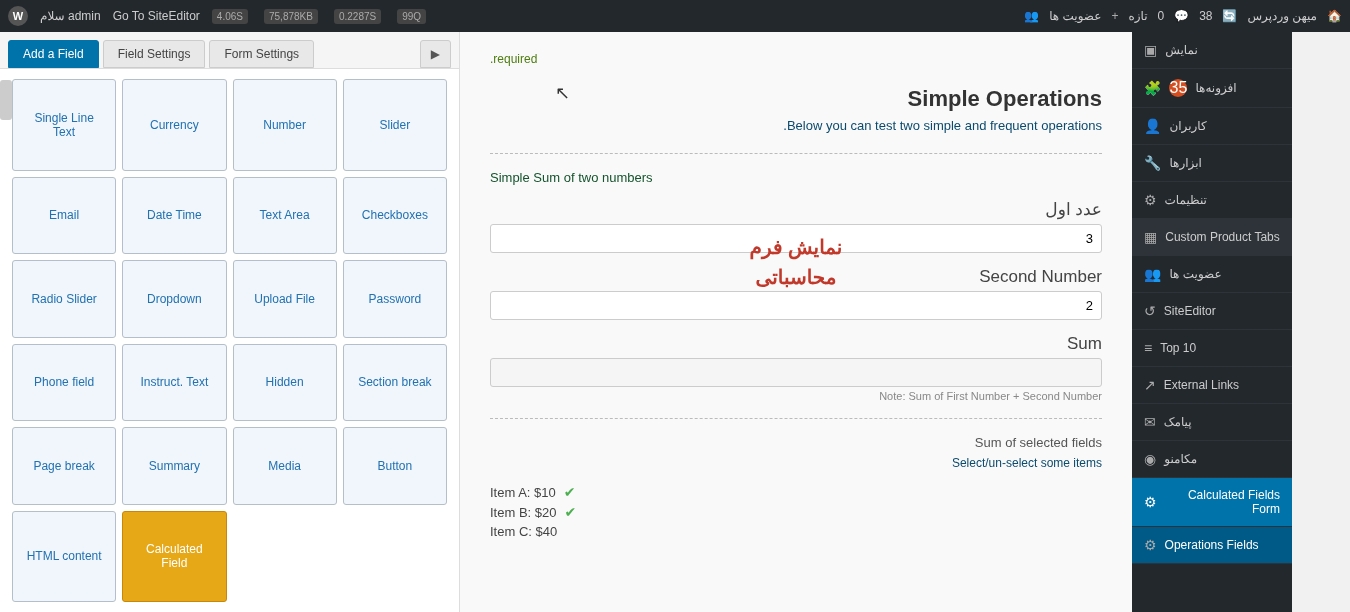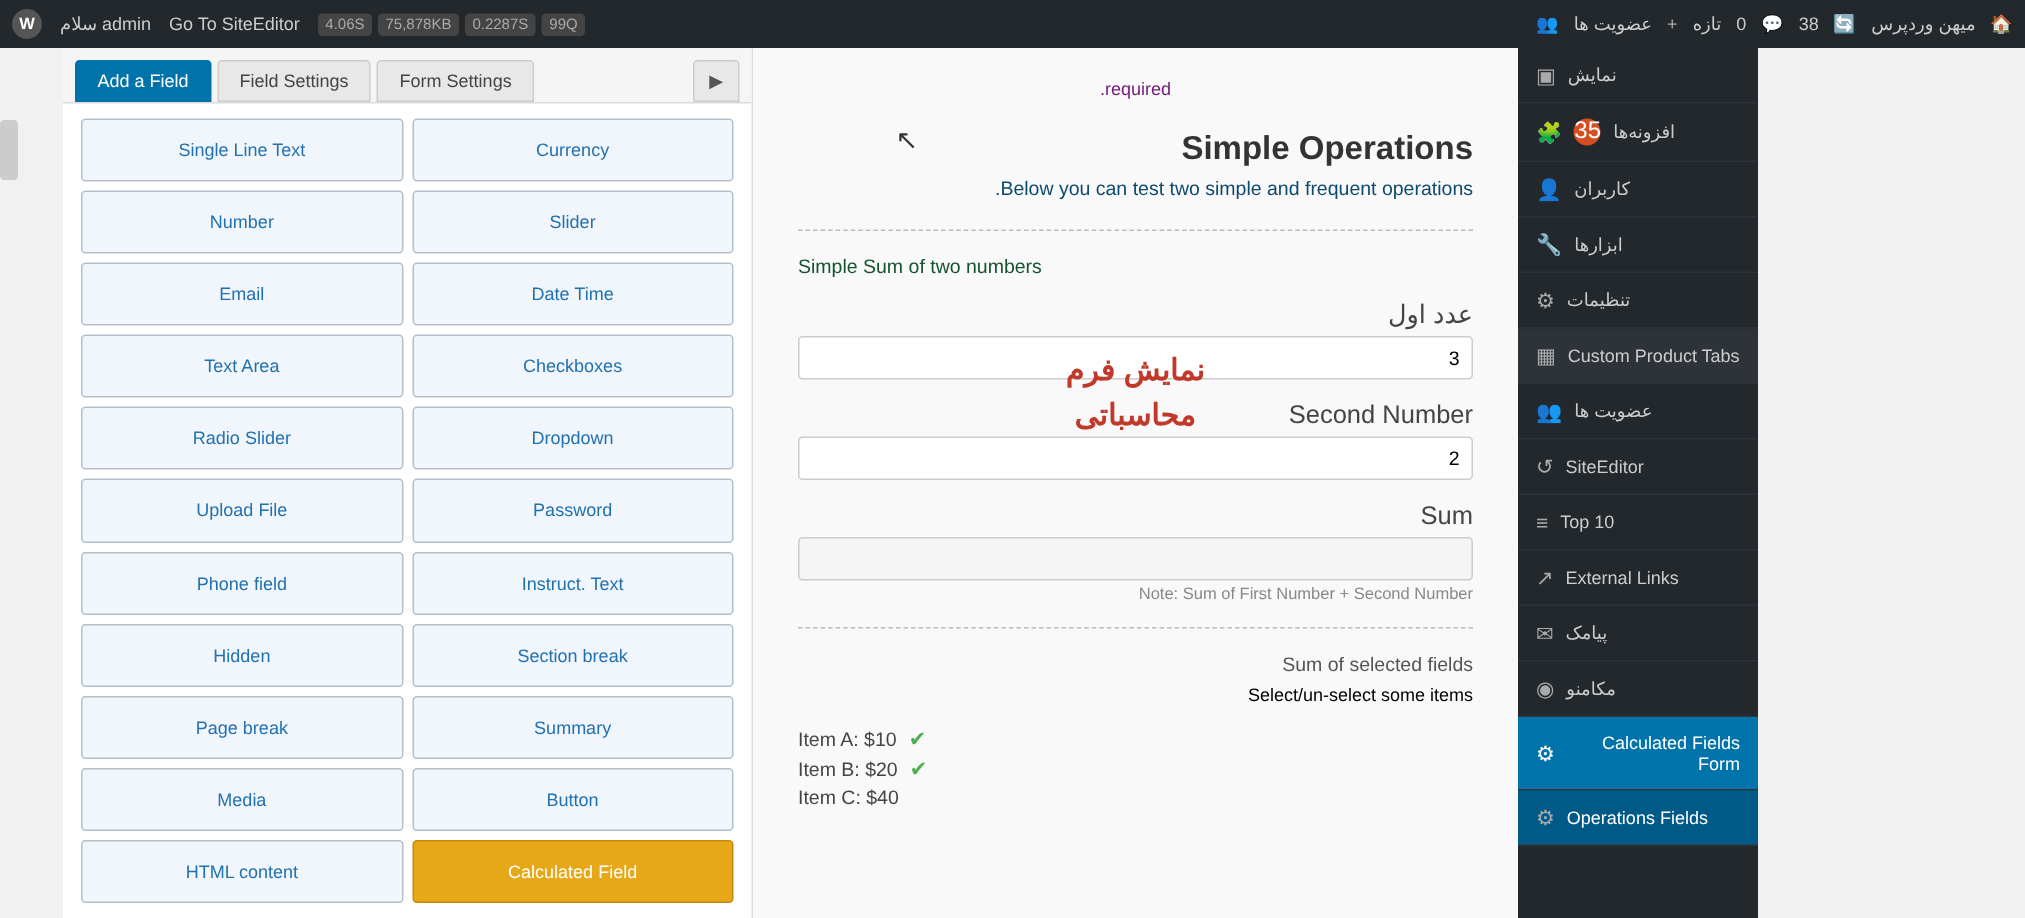--- a/index.html
+++ b/index.html
@@ -14,28 +14,27 @@
       justify-content: space-between;
       padding: 0 8px;
       color: #ccc;
       font-size: 12px;
     }
     .adminbar-left { display: flex; align-items: center; gap: 12px; }
     .adminbar-right { display: flex; align-items: center; gap: 10px; direction: rtl; }
     .adminbar-item { color: #ccc; font-size: 12px; cursor: pointer; white-space: nowrap; }
     .wp-logo { width: 20px; height: 20px; background: #555; border-radius: 50%; display: flex; align-items: center; justify-content: center; color: #fff; font-size: 11px; font-weight: bold; }
     .perf-pill { background: #444; color: #aaa; padding: 2px 5px; border-radius: 3px; font-size: 10px; }
-    .perf-pills { display: flex; gap: 4px; align-items: flex-start; }
+    .perf-pills { display: flex; gap: 16px; align-items: flex-start; }
 
     
     #main-layout {
       display: flex;
       height: calc(612px - 32px);
-      width: 1130px;
-      margin-left: 42px;
+      width: 1292px;
     }
 
     
     #sidebar {
       width: 160px;
       background: #23282d;
       height: 100%;
       overflow-y: auto;
       flex-shrink: 0;
       display: flex;
@@ -118,21 +117,21 @@
       text-align: right;
       padding: 8px 12px 4px;
       color: #555;
       font-size: 12px;
       border-bottom: 1px solid #eee;
     }
 
     
     .field-grid {
       display: grid;
-      grid-template-columns: 1fr 1fr;
+      grid-template-columns: 1fr 1fr 1fr 1fr;
       gap: 6px;
       padding: 10px 12px;
       overflow-y: auto;
       flex: 1;
     }
     .field-btn {
       padding: 7px 10px;
       border: 1px solid #b5bfc9;
       background: #f0f6fb;
       border-radius: 3px;
@@ -163,22 +162,22 @@
       top: 50px;
       left: 95px;
       font-size: 18px;
       color: #333;
       pointer-events: none;
       z-index: 10;
     }
 
     
     .required-text {
-      text-align: center;
-      color: #701a75;
+      text-align: left;
+      color: #4d7c0f;
       font-size: 12px;
       margin-bottom: 20px;
     }
 
     
     .form-title {
       text-align: right;
       font-size: 22px;
       color: #333;
       margin-bottom: 6px;
@@ -351,21 +350,21 @@
       <div class="field-group">
         <div class="field-label">Sum</div>
         <input class="field-input" type="text" style="background: rgb(245, 245, 245);" value="">
         <div class="sum-note">Note: Sum of First Number + Second Number</div>
       </div>
 
       <hr class="section-divider">
 
       <div class="field-group">
         <p style="text-align:right; color:#555; font-size:13px; margin-bottom:6px;">Sum of selected fields</p>
-        <p style="text-align:right; color:#000000; font-size:12px; margin-bottom:8px;">Select/un-select some items</p>
+        <p style="text-align:right; color:#0c4a6e; font-size:12px; margin-bottom:8px;">Select/un-select some items</p>
       </div>
 
       <div class="checkbox-group">
         <div class="checkbox-item">
           <span class="check-mark">✔</span>
           <span>Item A: $10</span>
         </div>
         <div class="checkbox-item">
           <span class="check-mark">✔</span>
           <span>Item B: $20</span>

